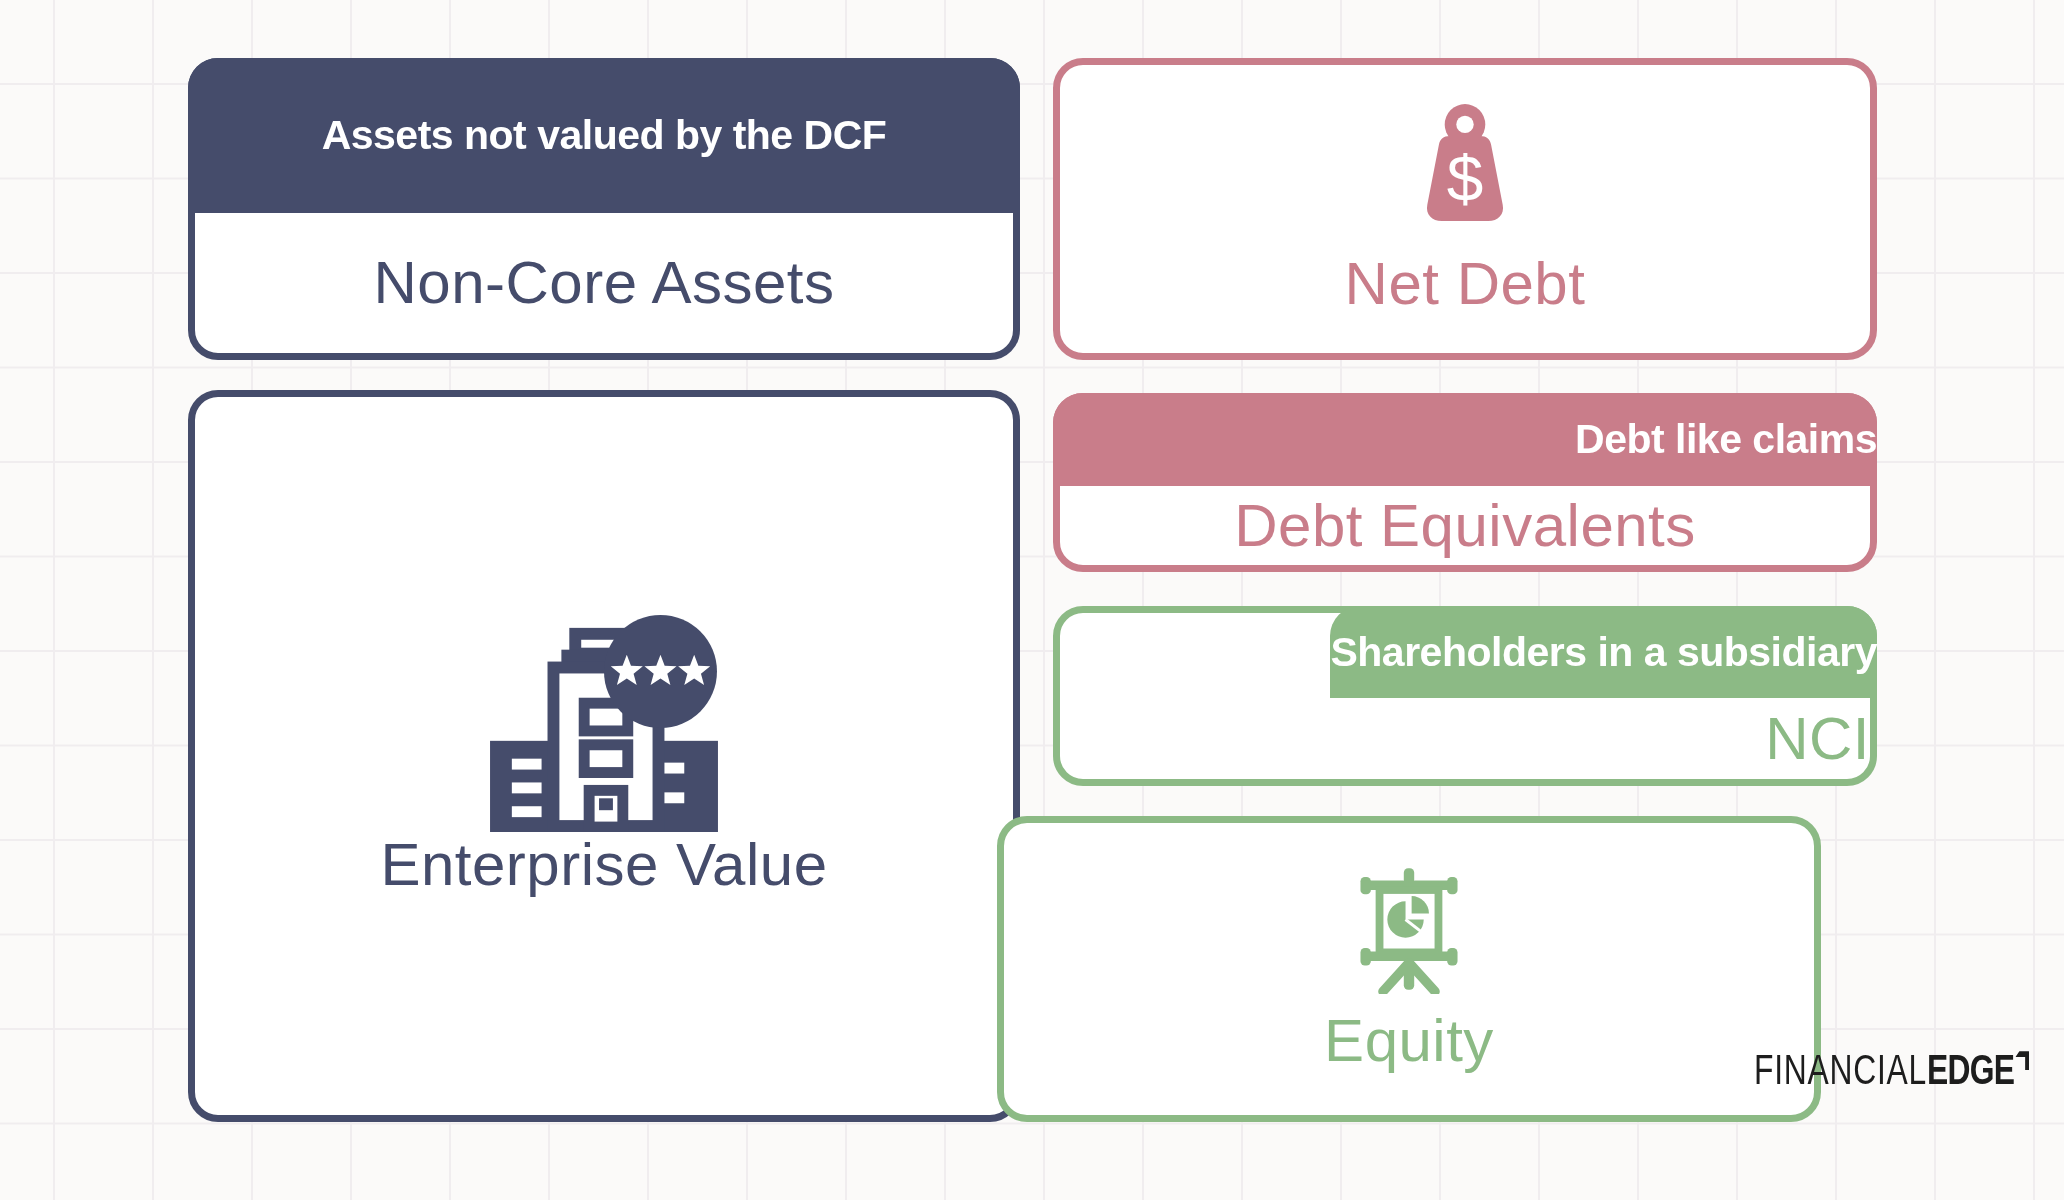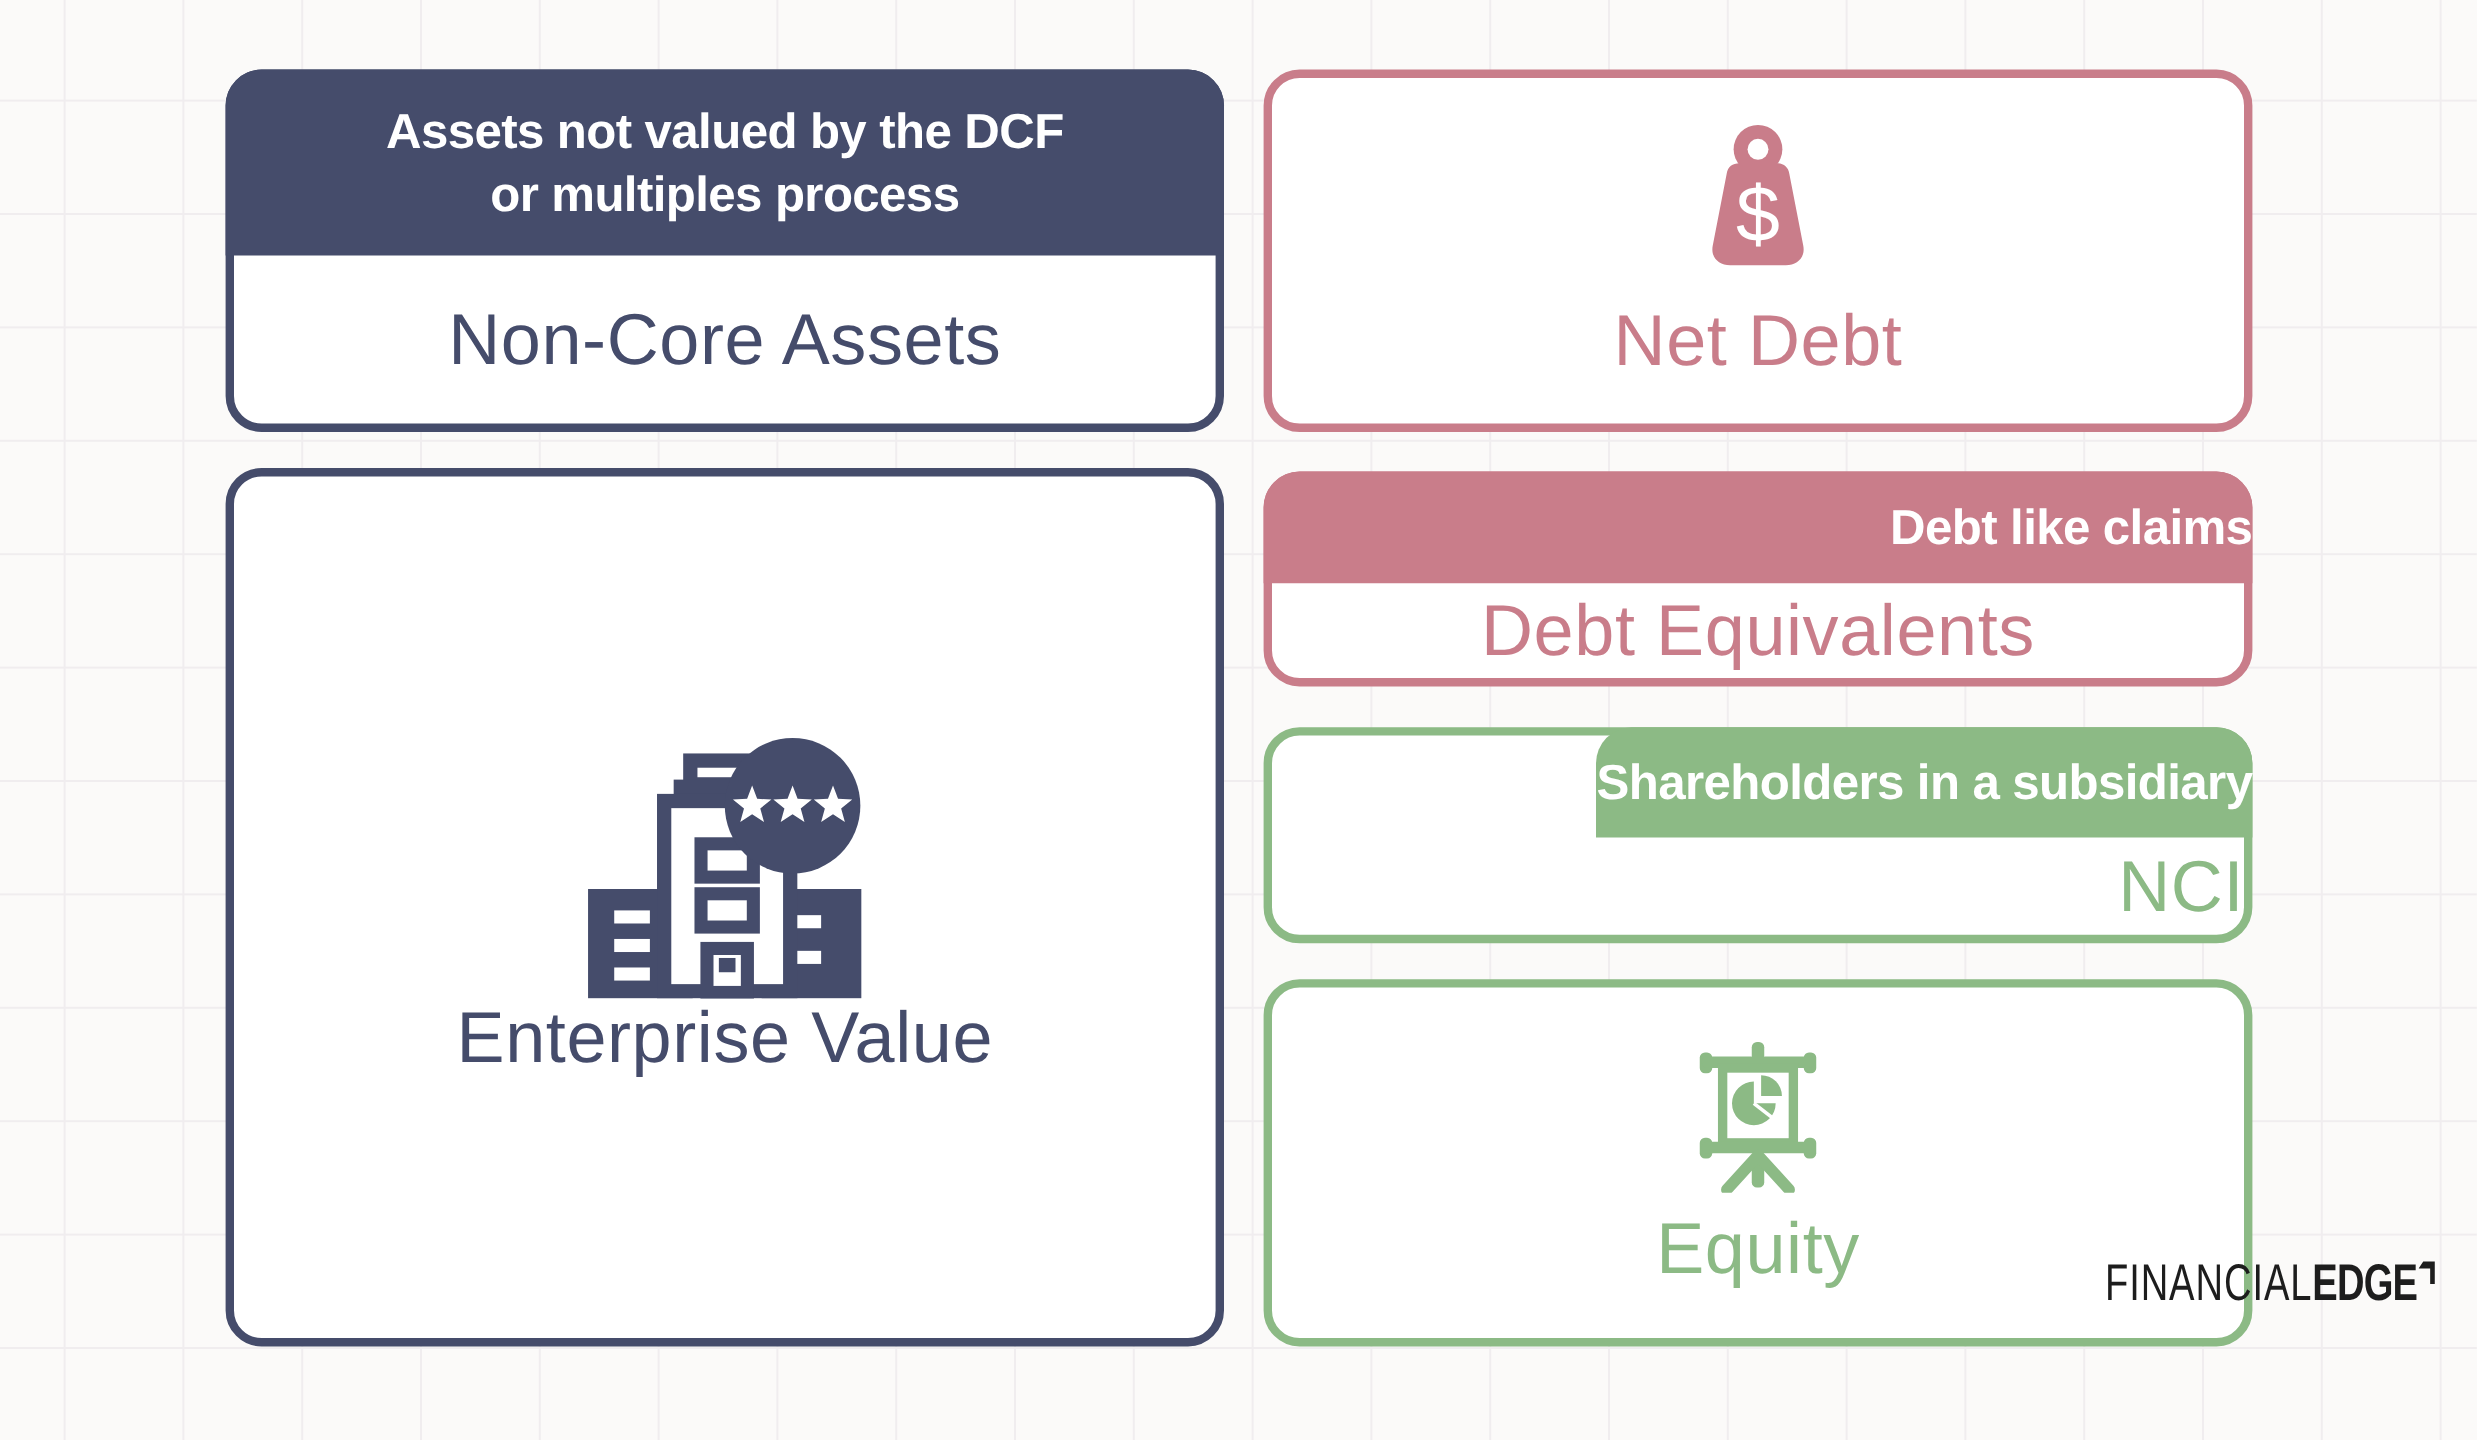--- a/index.html
+++ b/index.html
@@ -51,21 +51,21 @@
 
   
   #box-noncore    { left: 188px;  top: 58px;  width: 832px; height: 302px; }
   #box-noncore .box-header { height: 155px; }
   #box-enterprise { left: 188px;  top: 390px; width: 832px; height: 732px; }
   #box-netdebt    { left: 1053px; top: 58px;  width: 824px; height: 302px; }
   #box-debteq     { left: 1053px; top: 393px; width: 824px; height: 179px; }
   #box-debteq .box-header { height: 93px; }
   #box-nci        { left: 1053px; top: 606px; width: 824px; height: 180px; align-items: flex-end; }
   #box-nci .box-header { height: 92px; }
-  #box-equity     { left: 1053px; top: 816px; width: 824px; height: 306px; }
+  #box-equity     { left: 997px; top: 816px; width: 824px; height: 306px; }
 
   #box-enterprise .box-body { }
   #box-netdebt    .box-body { gap: 22px; }
   #box-equity     .box-body { gap: 14px; }
 
   
   .logo {
     position: absolute; right: 34px; bottom: 30px;
     display: flex; align-items: flex-start;
     color: var(--logo-color, #1d1d1d);
@@ -77,21 +77,20 @@
   .logo .bracket { margin-left: 2px; margin-top: -4px; }
 </style>
 </head>
 <body>
 
 <div class="canvas">
 
   <section class="box navy" id="box-noncore">
     <div class="box-header navy-bg">
       <div>Assets not valued by the DCF</div>
-      <div>or multiples process</div>
     </div>
     <div class="box-body">
       <span class="label navy-text">Non-Core Assets</span>
     </div>
   </section>
 
   <section class="box navy" id="box-enterprise">
     <div class="box-body">
       <svg class="icon navy-text" width="228" height="218" viewBox="0 0 230 220" aria-hidden="true">
         <defs>

